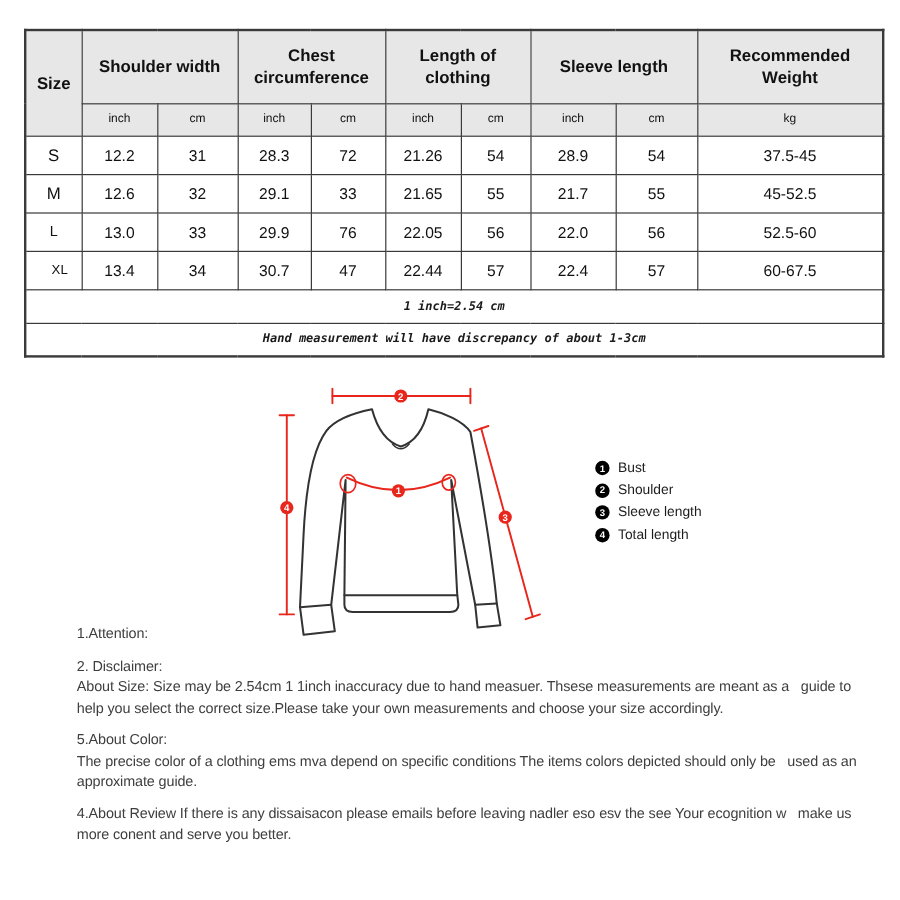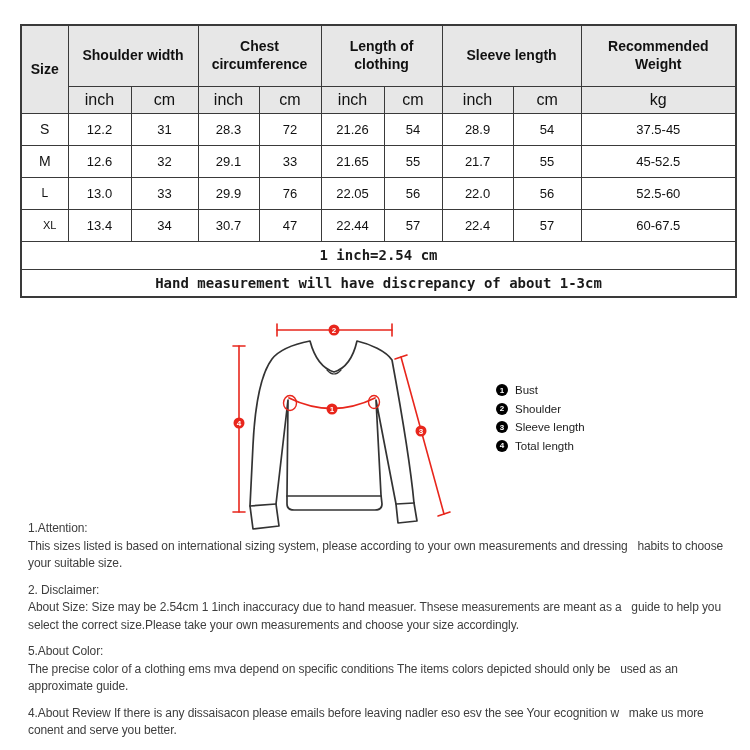--- a/index.html
+++ b/index.html
@@ -16,48 +16,48 @@
   }
   .size-table th,.size-table td{
     border:1px solid #3a3a3a;text-align:center;vertical-align:middle;padding:0;
     overflow:hidden;
   }
   .size-table thead th{background:#e7e7e7;}
   .size-table tr.group-row{height:61px;}
   .size-table tr.group-row th{font-weight:bold;font-size:14px;line-height:1.25;}
   .size-table th.group{padding:0 10px;}
   .size-table tr.units-row{height:27px;}
-  .size-table tr.units-row th{font-weight:normal;font-size:16px;}
+  .size-table tr.units-row th{font-weight:normal;font-size:10px;}
   .size-table tbody tr{height:32px;font-size:13px;}
   .size-table tbody td.size-cell{font-size:14px;}
   .size-table tbody tr:nth-child(3) td.size-cell{font-size:12px;}
   .size-table tbody tr:nth-child(4) td.size-cell{font-size:11px;padding-left:10px;}
   .size-table tfoot tr{height:28px;}
   .size-table tfoot td{
-    font-family:"DejaVu Sans Mono",monospace;font-weight:bold;font-size:14px;color:#1a1a1a;
+    font-family:"DejaVu Sans Mono",monospace;font-weight:bold;font-size:10px;color:#1a1a1a;font-style:italic;
   }
 
   
   .diagram-svg{position:absolute;left:228px;top:318px;width:232px;height:214px;}
 
   
   .legend{position:absolute;left:496px;top:381px;font-size:11.5px;color:#1d1d1d;}
   .legend-item{display:flex;align-items:center;height:18.5px;}
   .legend-num{
     width:12px;height:12px;border-radius:50%;background:#000;color:#fff;
     font-size:8px;font-weight:bold;display:flex;align-items:center;justify-content:center;
     margin-right:7px;flex:0 0 12px;
   }
 
   
   .sections{
     position:absolute;left:28px;top:520px;width:706px;
     font-size:12px;line-height:17.5px;color:#3e3e3e;letter-spacing:-0.1px;
   }
-  .section{margin-bottom:9px;}
+  .section{margin-bottom:9px;margin-left:36px;}
   .sec-body{white-space:pre-wrap;}
 </style>
 </head>
 <body>
 
 <table class="size-table">
   <colgroup>
     <col style="width:47px">
       <col style="width:63px">
       <col style="width:67px">
@@ -217,21 +217,20 @@
   </div>
   <div class="legend-item">
     <span class="legend-num">4</span>
     <span>Total length</span>
   </div>
 </div>
 
 <div class="sections">
   <div class="section">
     <div class="sec-heading">1.Attention:</div>
-    <div class="sec-body">This sizes listed is based on international sizing system, please according to your own measurements and dressing   habits to choose your suitable size.</div>
   </div>
   <div class="section">
     <div class="sec-heading">2. Disclaimer:</div>
     <div class="sec-body">About Size: Size may be 2.54cm 1 1inch inaccuracy due to hand measuer. Thsese measurements are meant as a   guide to help you select the correct size.Please take your own measurements and choose your size accordingly.</div>
   </div>
   <div class="section">
     <div class="sec-heading">5.About Color:</div>
     <div class="sec-body">The precise color of a clothing ems mva depend on specific conditions The items colors depicted should only be   used as an approximate guide.</div>
   </div>
   <div class="section">

